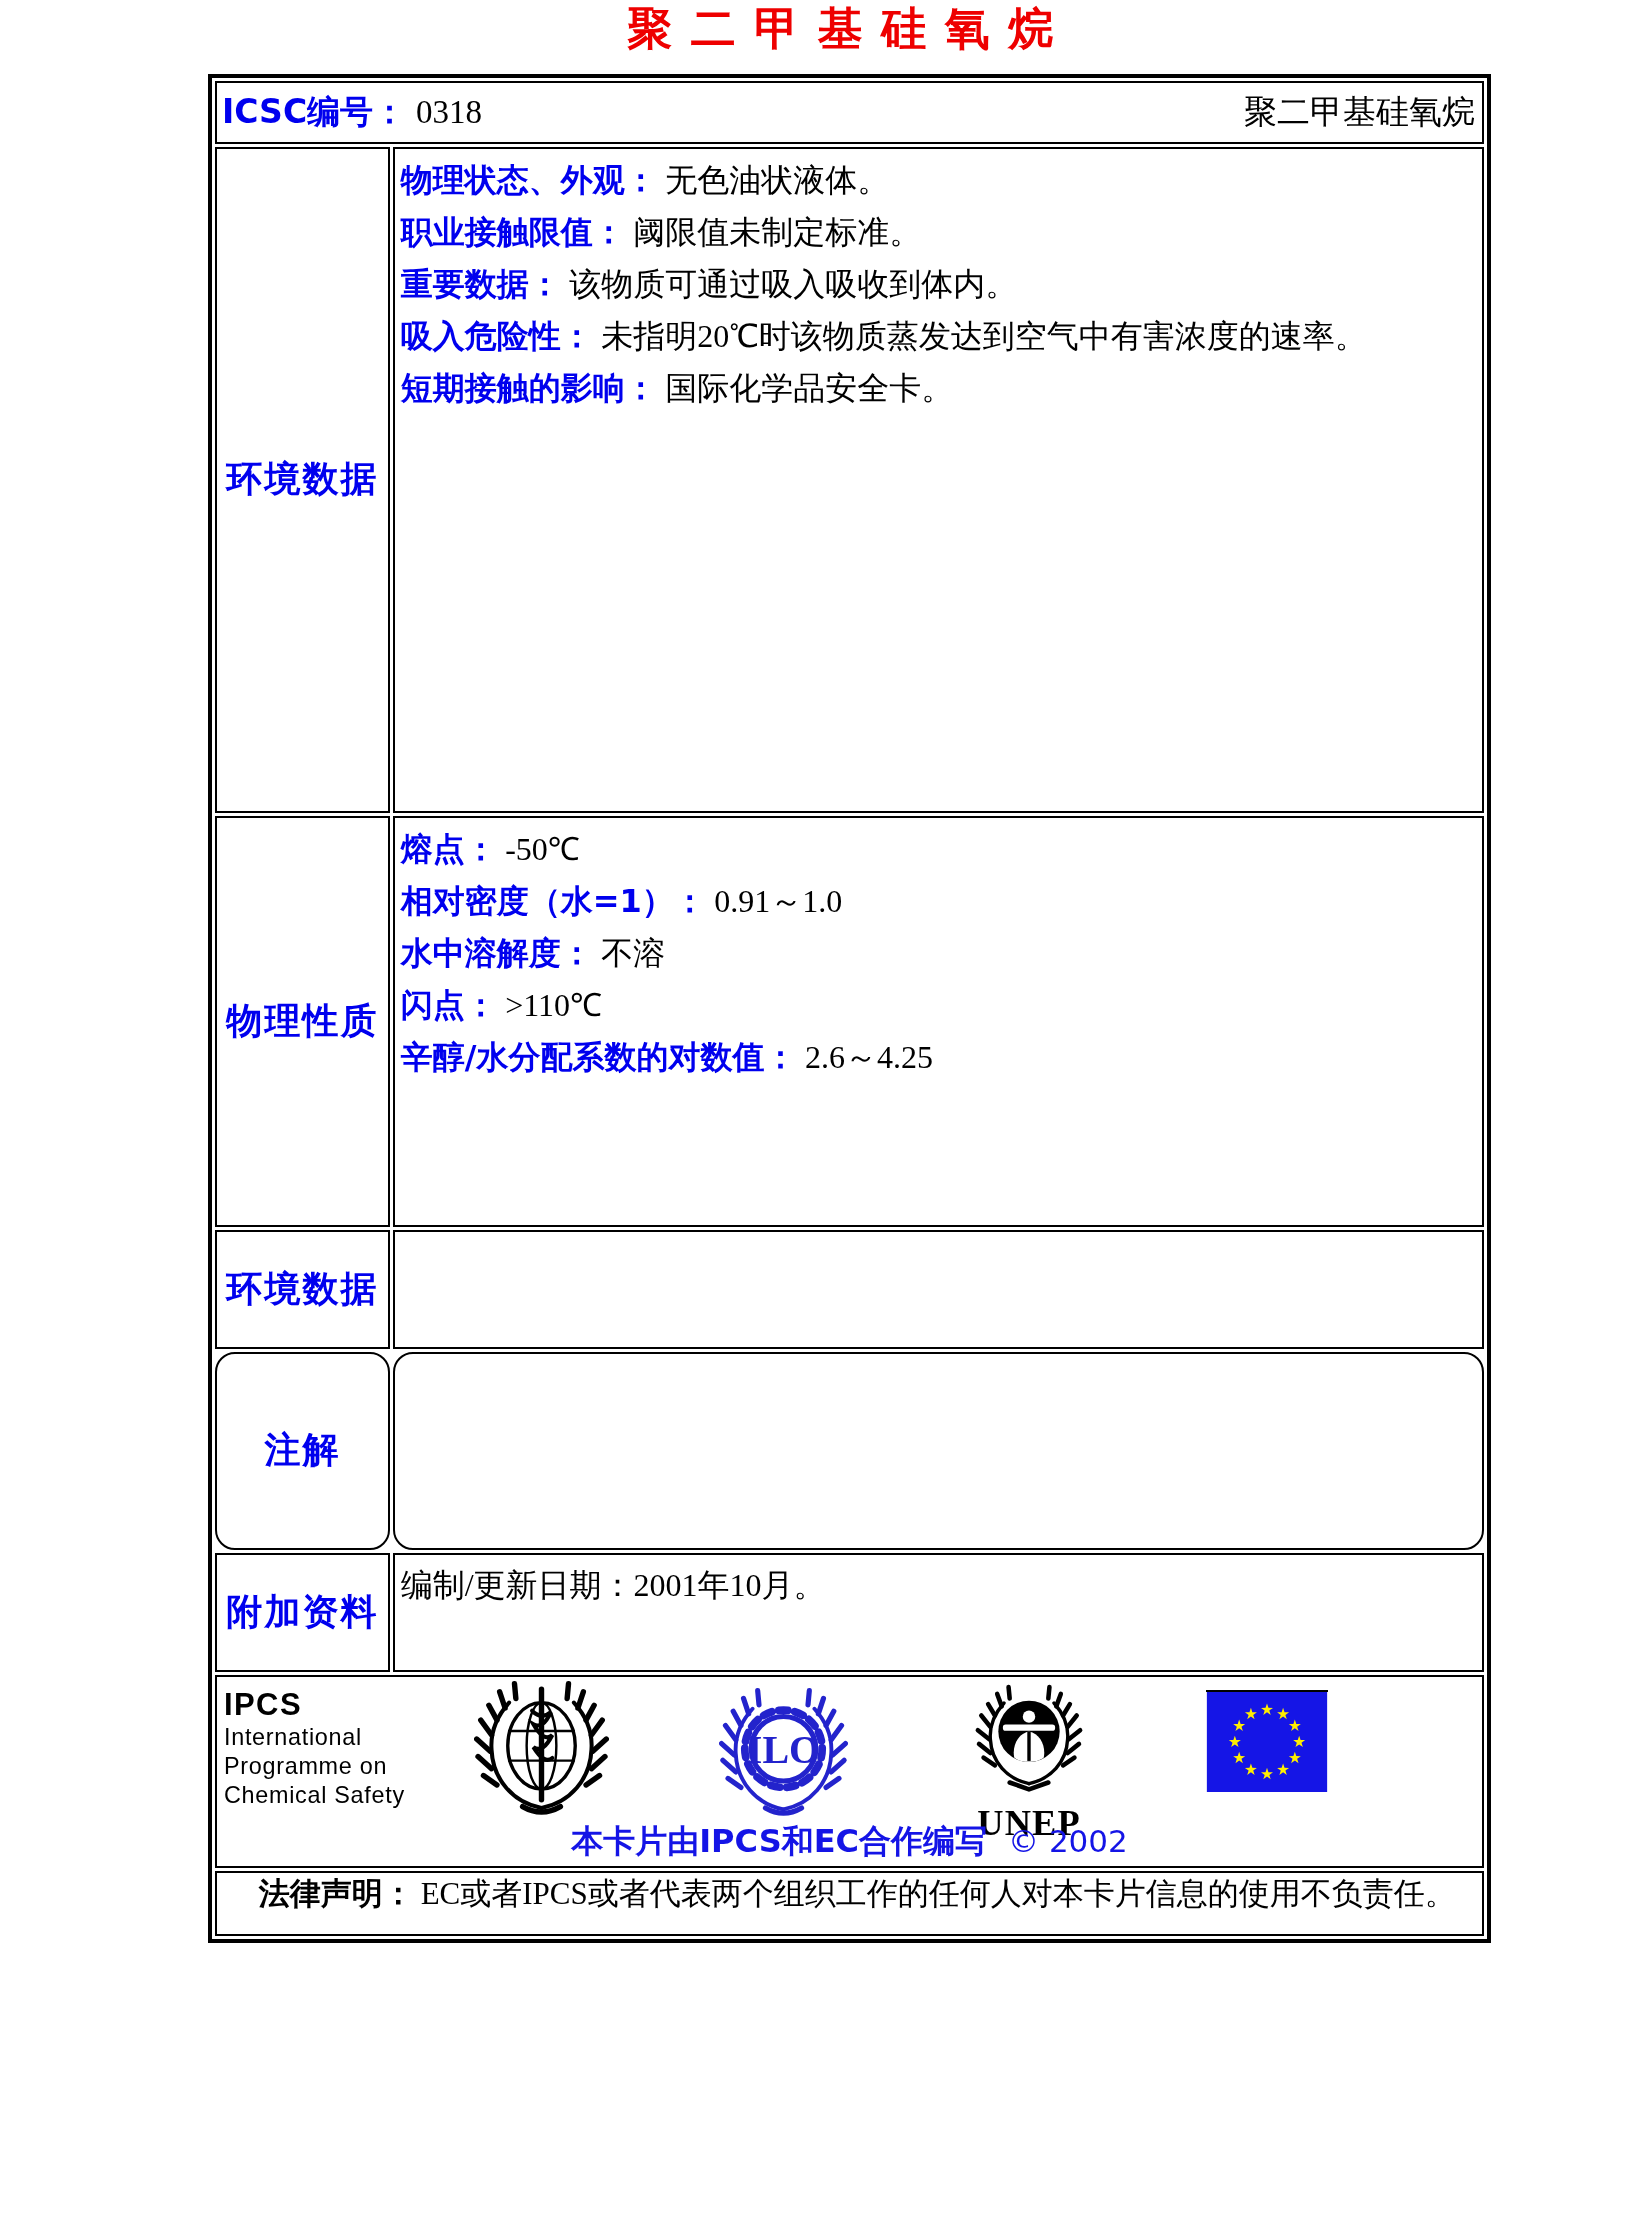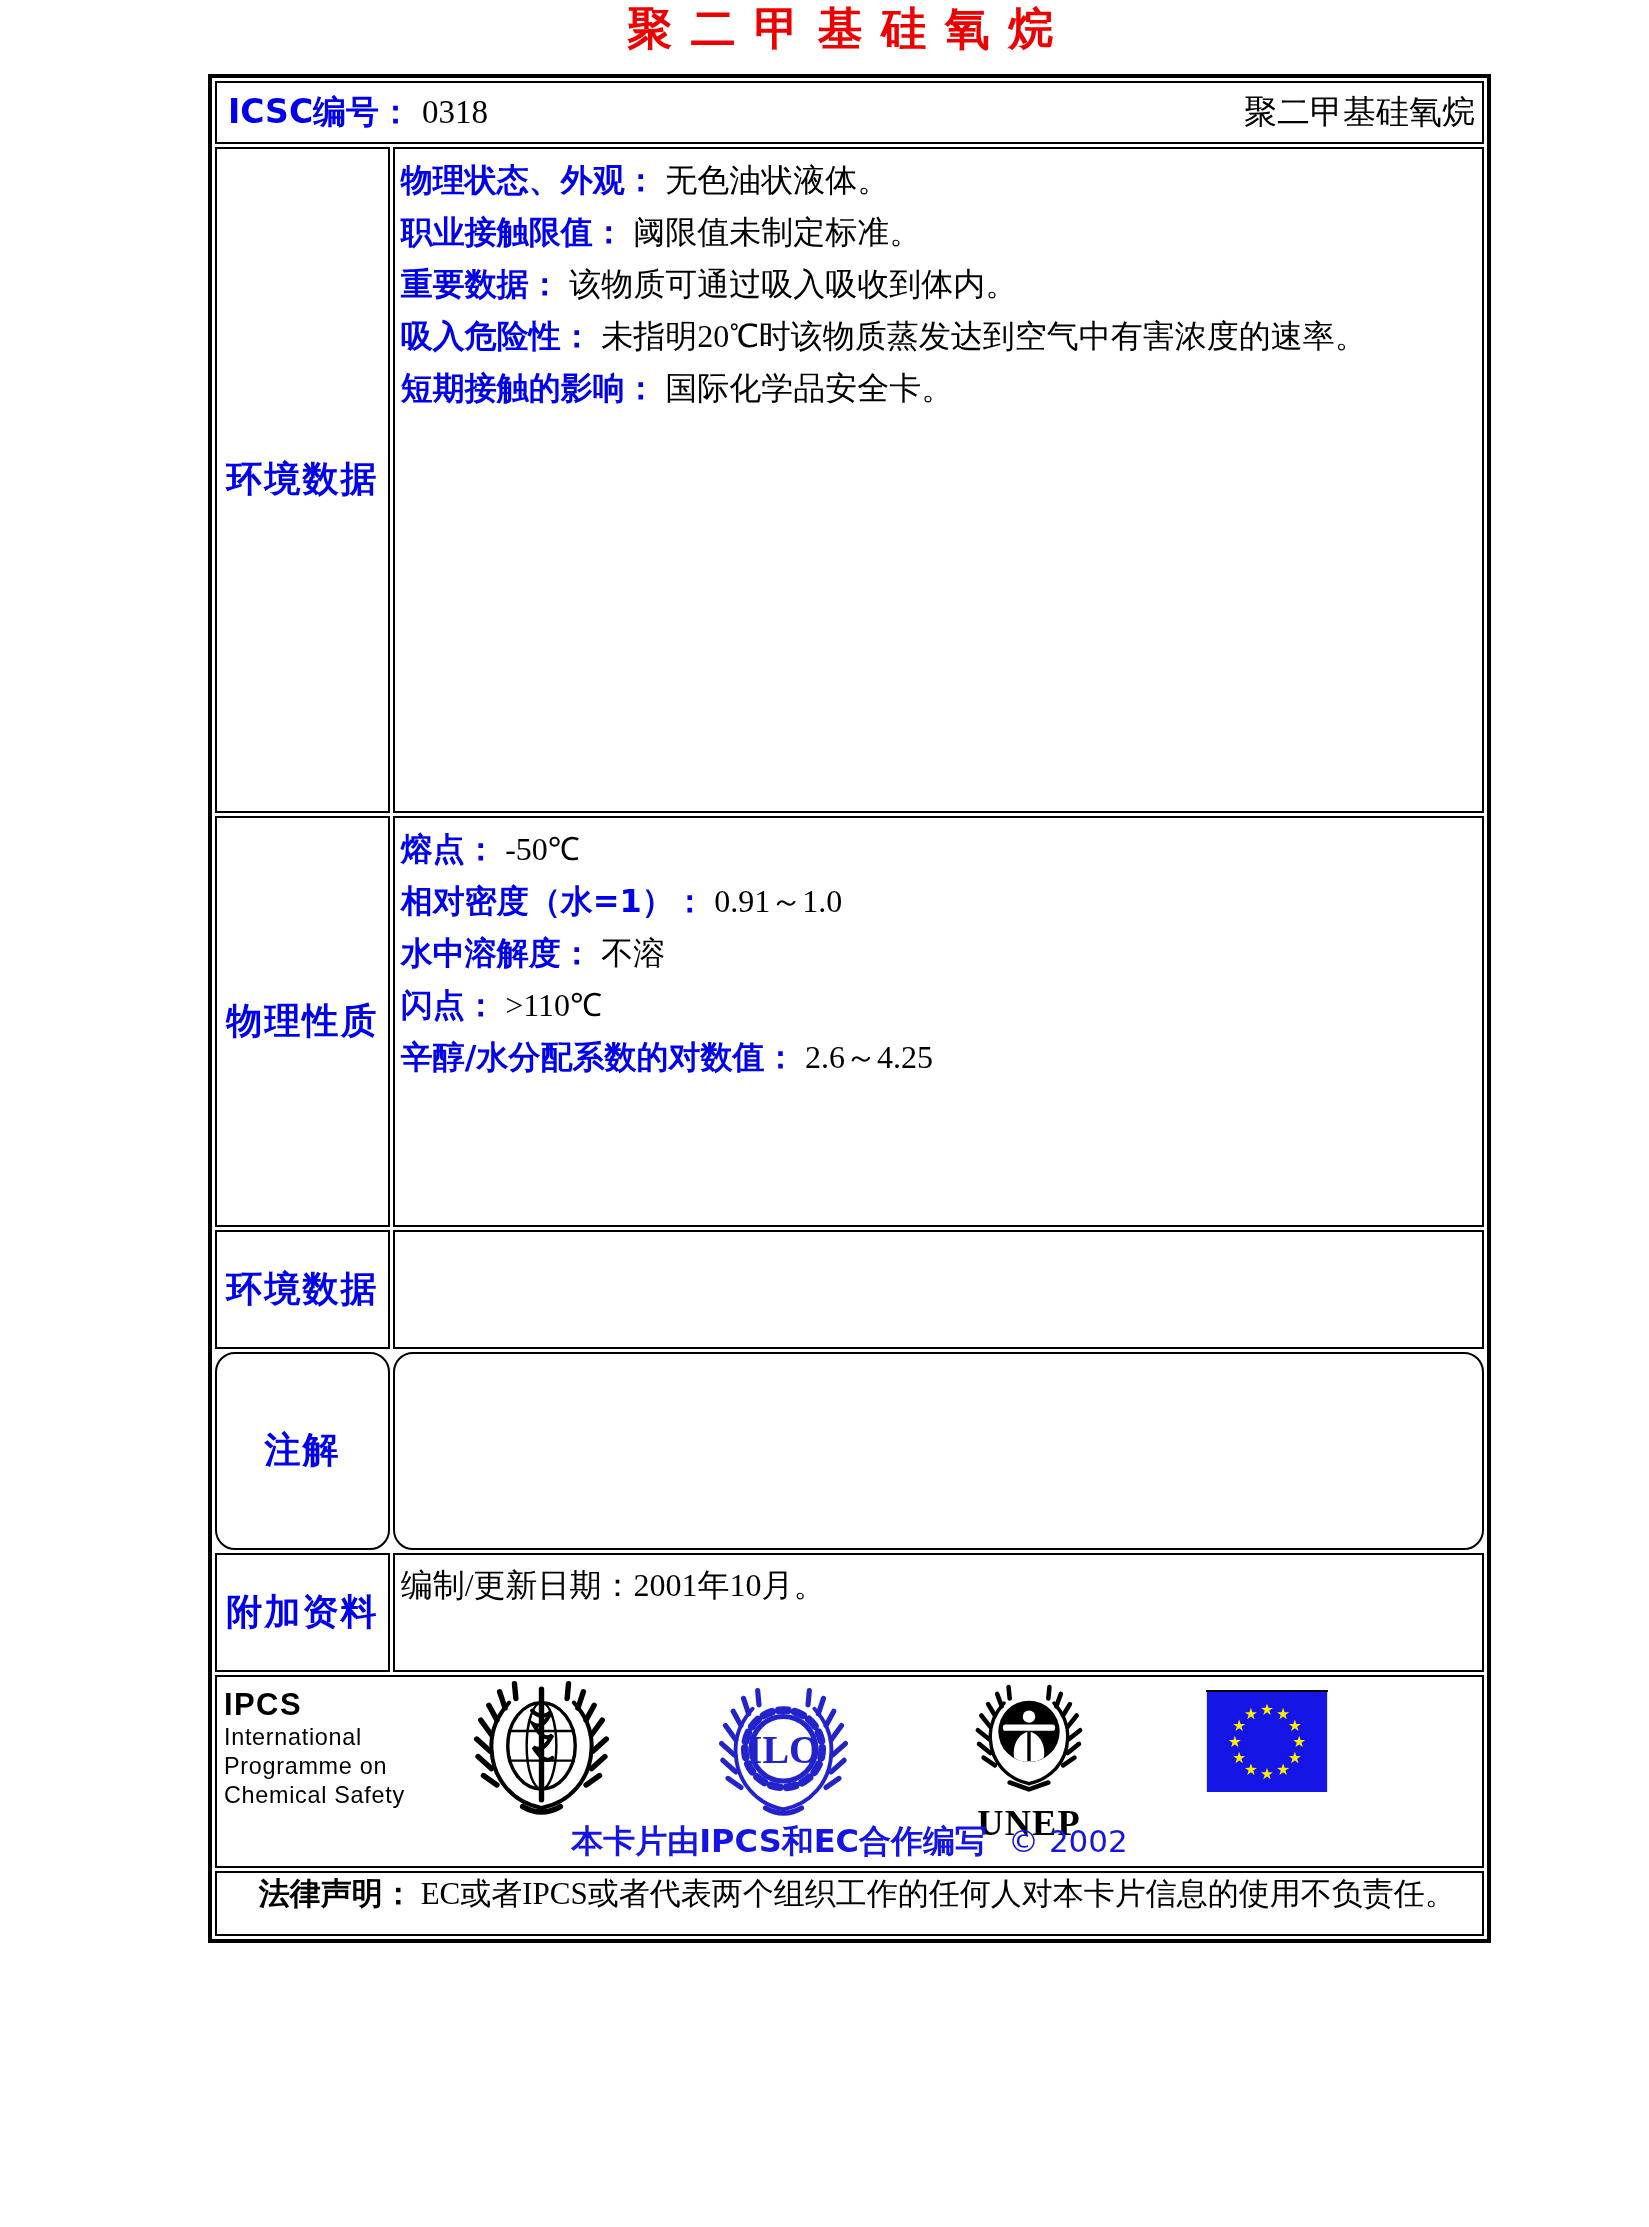--- a/index.html
+++ b/index.html
@@ -38,21 +38,21 @@
     text-align:center;
     color:#0000ee;
     font-family:"DejaVu Sans", sans-serif;
     font-weight:bold;
     font-size:36px;
     letter-spacing:2.1px;
   }
   td.header-cell { height:63px; vertical-align:middle; }
   .header-flex {
     display:flex; justify-content:space-between; align-items:center;
-    padding:0 7px 0 11px;
+    padding:0 7px 0 5px;
   }
   .icsc-label {
     color:#0000ee; font-family:"DejaVu Sans", sans-serif;
     font-weight:bold; font-size:33px;
   }
   .icsc-number { font-size:33px; margin-left:10px; }
   .chem-name { font-size:33px; }
   .content-cell { padding:5.7px 7px 0 5.7px; }
   .line { line-height:52px; font-size:32px; white-space:nowrap; }
   .line .k {

